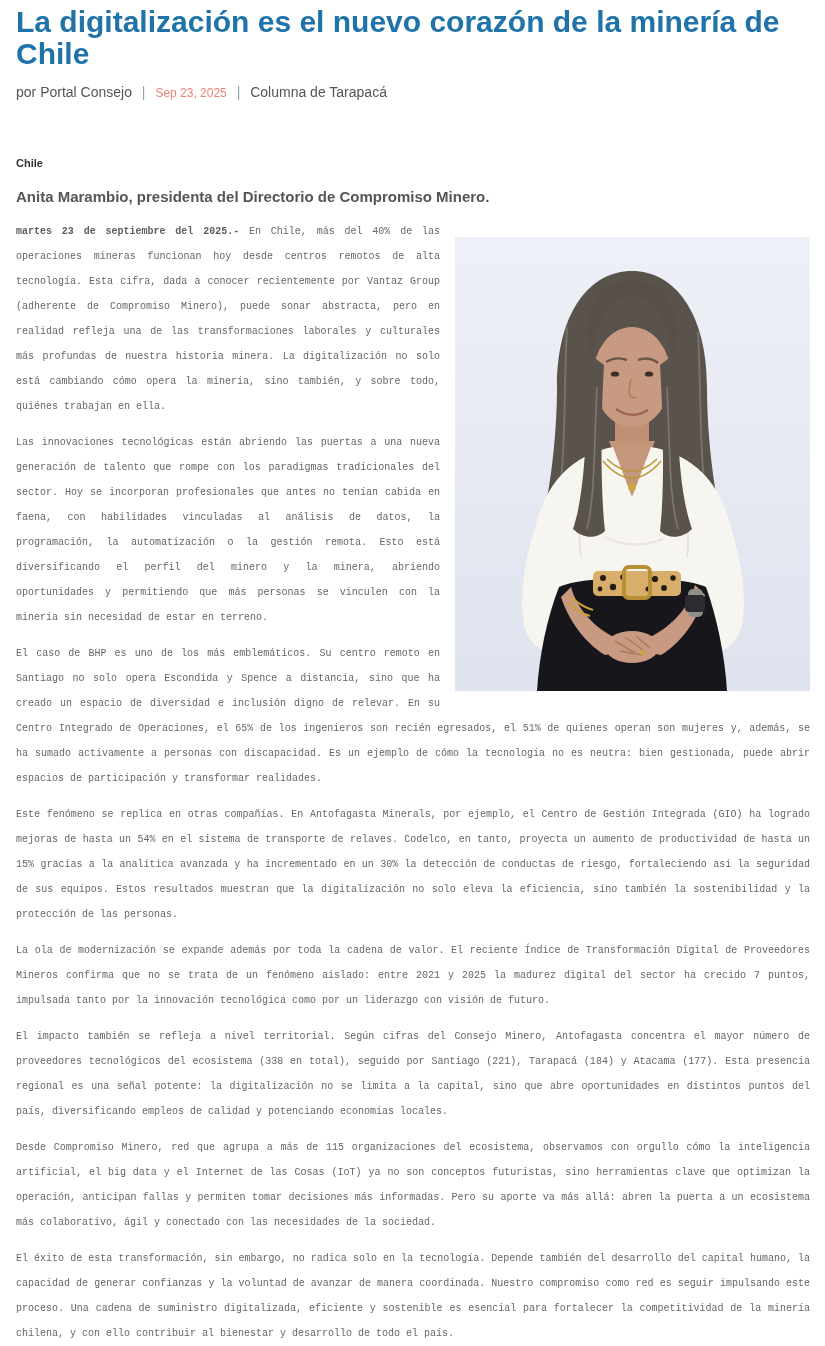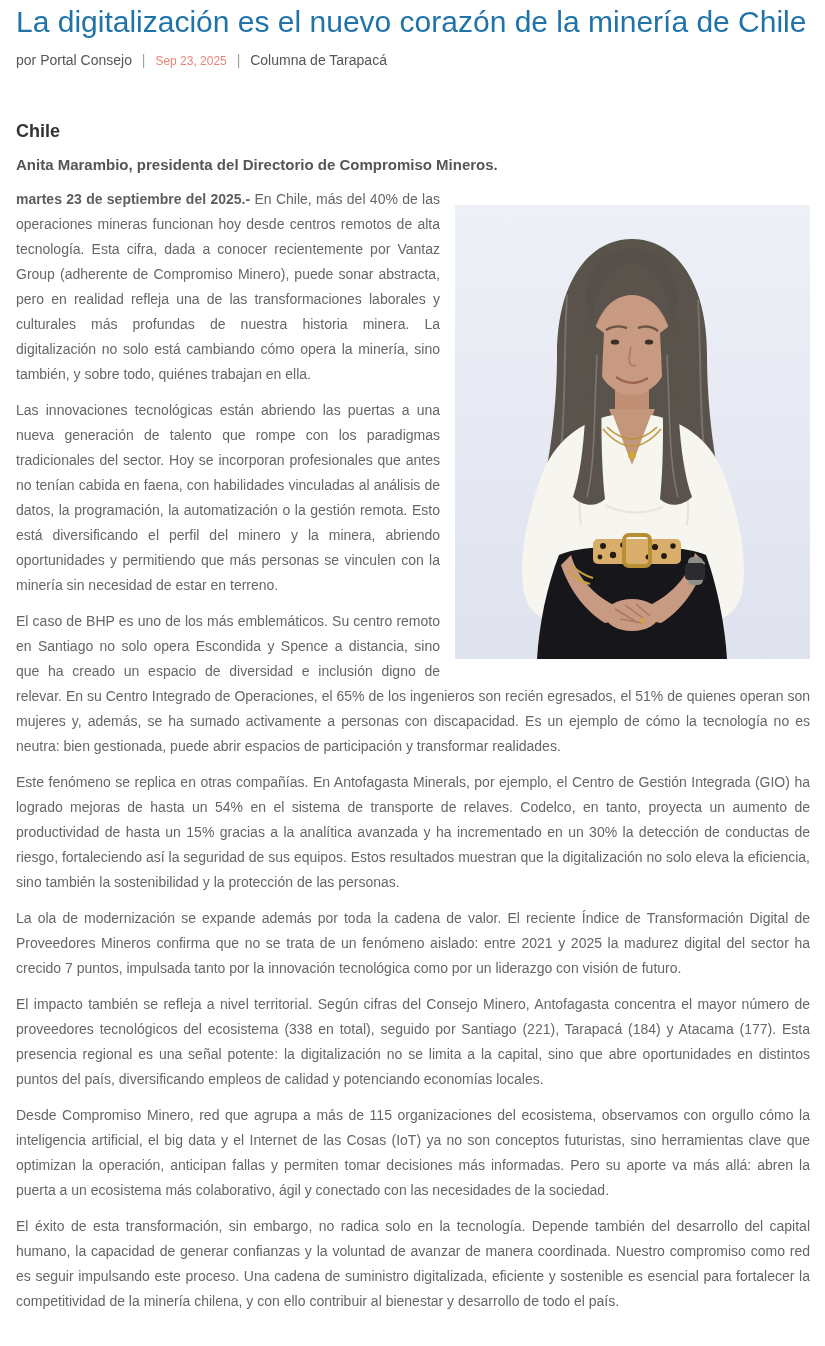--- a/index.html
+++ b/index.html
@@ -9,53 +9,54 @@
     min-height: 1346px;
     background: #ffffff;
     font-family: "Liberation Sans", "DejaVu Sans", sans-serif;
     padding: 0 15px 0 16px;
     overflow: hidden;
   }
   h1.title {
     margin: 6px 0 0 0;
     font-size: 30px;
     line-height: 32px;
-    font-weight: 400;
+    font-weight: 700;
     color: #1f73a8;
     letter-spacing: 0;
   }
   .byline {
     margin-top: 14px;
     font-size: 14px;
     color: #555555;
     line-height: 17px;
   }
   .byline a { text-decoration: none; color: #555555; cursor: pointer; }
   .byline .sep { color: #a0a0a0; margin: 0 6px; }
   .byline .date { color: #e8837a; font-size: 12px; }
   .h-chile {
     margin: 52px 0 0 0;
-    font-size: 18px;
+    font-size: 11px;
     font-weight: bold;
     color: #333333;
     line-height: 19px;
   }
   .h-author {
     margin: 14px 0 13px 0;
     font-size: 15px;
     font-weight: bold;
     color: #555555;
     line-height: 19px;
   }
   .article-body p.para {
     margin: 0 0 11px 0;
-    font-size: 14px;
+    font-size: 10px;
     line-height: 25px;
     color: #666666;
     text-align: justify;
+    font-family: Liberation Mono, monospace;
   }
   .article-body p.para strong { color: #5d5d5d; }
   figure.portrait {
     float: right;
     width: 355px;
     height: 454px;
     margin: 18px 0 14px 15px;
     padding: 0;
     background: #e9ecf4;
   }
@@ -75,21 +76,21 @@
       <span class="sep">|</span>
       <span class="date">Sep 23, 2025</span>
       <span class="sep">|</span>
       <a href="#">Columna de Tarapacá</a>
     </div>
 
     <div class="article-body">
 
       <p class="h-chile">Chile</p>
 
-      <p class="h-author">Anita Marambio, presidenta del Directorio de Compromiso Mineros.</p>
+      <p class="h-author">Anita Marambio, presidenta del Directorio de Compromiso Minero.</p>
 
       <figure class="portrait">
         <svg viewBox="0 0 355 454" xmlns="http://www.w3.org/2000/svg">
           <defs>
             <linearGradient id="bgGrad" x1="0" y1="0" x2="0" y2="1">
               <stop offset="0" stop-color="#eef0f7"></stop>
               <stop offset="1" stop-color="#dfe3ee"></stop>
             </linearGradient>
           </defs>
 

